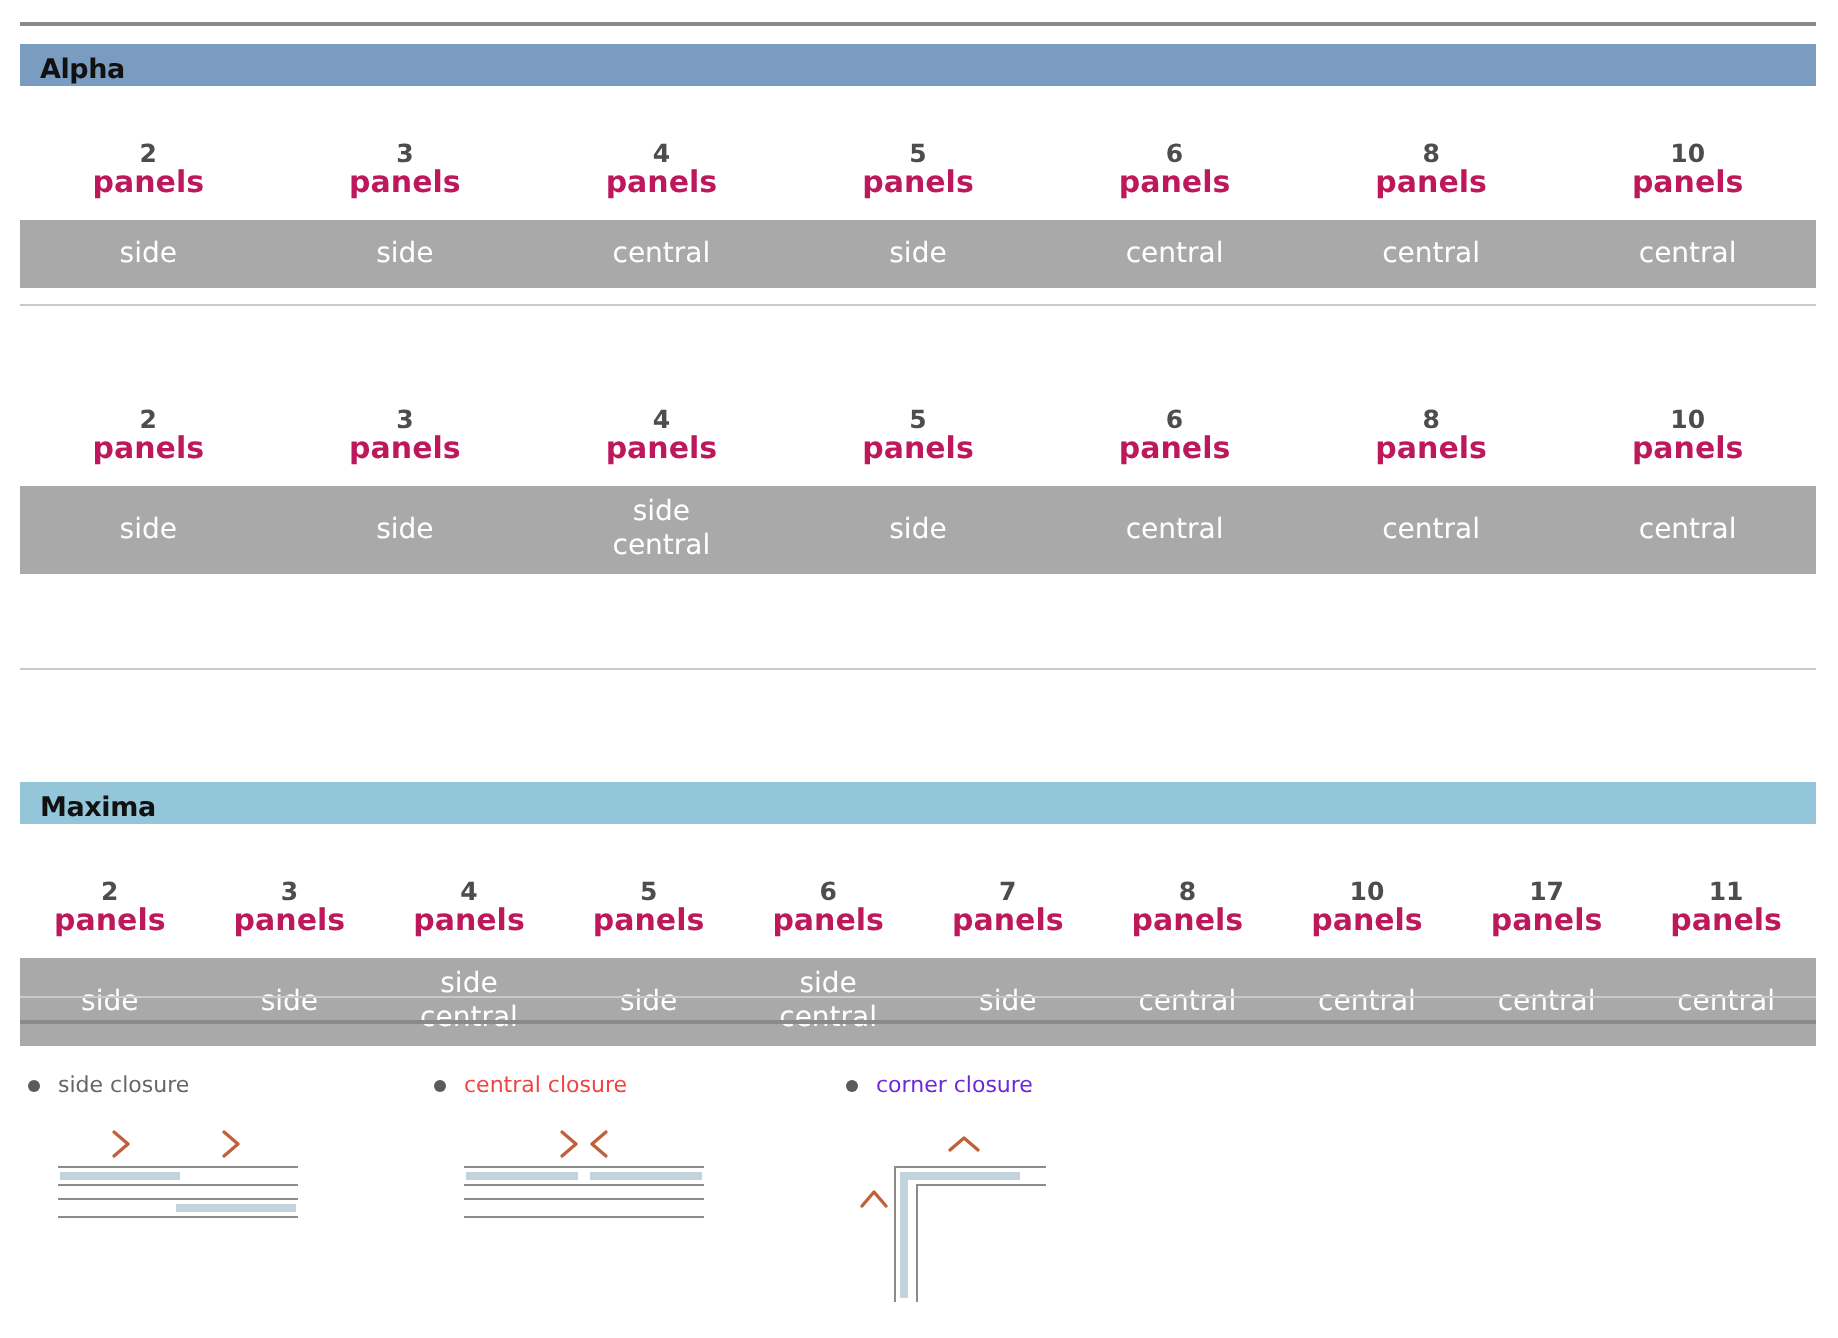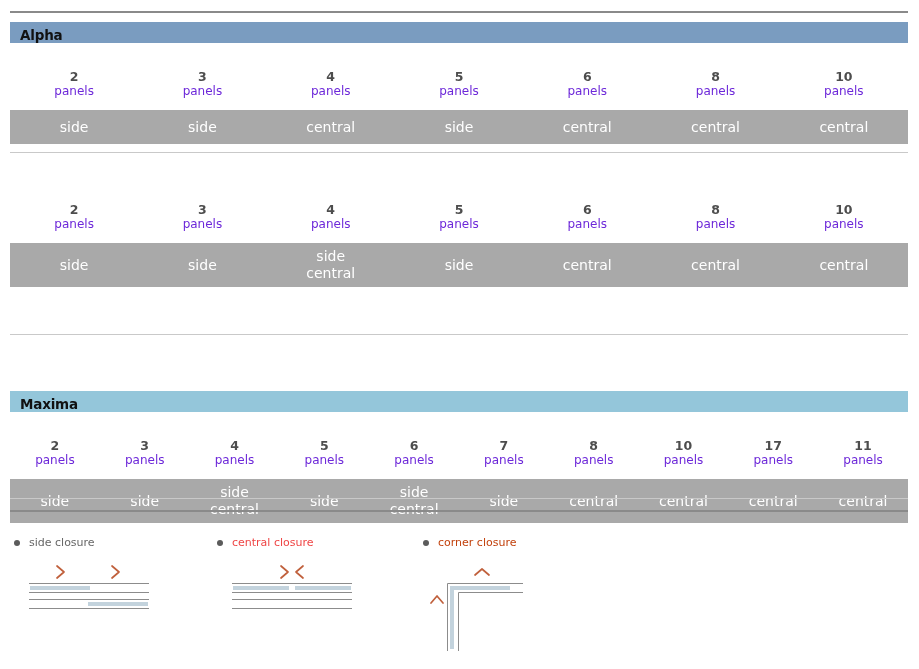--- a/index.html
+++ b/index.html
@@ -82,23 +82,23 @@
     padding-top: 26px;
     padding-bottom: 11px;
   }
   .col-head .num {
     font-size: 12.5px;
     font-weight: bold;
     color: #4d4d4d;
     line-height: 15px;
   }
   .col-head .unit {
-    font-size: 12px;
-    font-weight: normal;
-    color: #6d28d9;
+    font-size: 15px;
+    font-weight: bold;
+    color: #be185d;
     line-height: 15px;
   }
 
   .valueband {
     display: flex;
     width: 898px;
     background: #a9a9a9;
     min-height: 34px;
     align-items: center;
   }
@@ -396,21 +396,21 @@
           </g>
           <g fill="#c3d3dd">
             <rect x="16" y="25" width="56" height="4"></rect>
             <rect x="78" y="25" width="56" height="4"></rect>
           </g>
         </svg>
       </div>
     </div>
 
     <div class="legend-item" style="left:413px;">
-      <div class="legend-label" style="color: #c2410c;">
+      <div class="legend-label" style="color: #6d28d9;">
         <span class="legend-bullet" style="background: rgb(91, 91, 91);"></span>
         <span>corner closure</span>
       </div>
       <div class="legend-figure">
         <svg width="150" height="90" viewBox="0 0 150 90" xmlns="http://www.w3.org/2000/svg">
           <g fill="none" stroke="#c0603c" stroke-width="1.7" stroke-linecap="round" stroke-linejoin="round">
             <polyline points="66,14 59,8 52,14"></polyline>
             <polyline points="8,42 14,35 20,42"></polyline>
           </g>
           <g stroke="#8c8c8c" stroke-width="1" fill="none">

